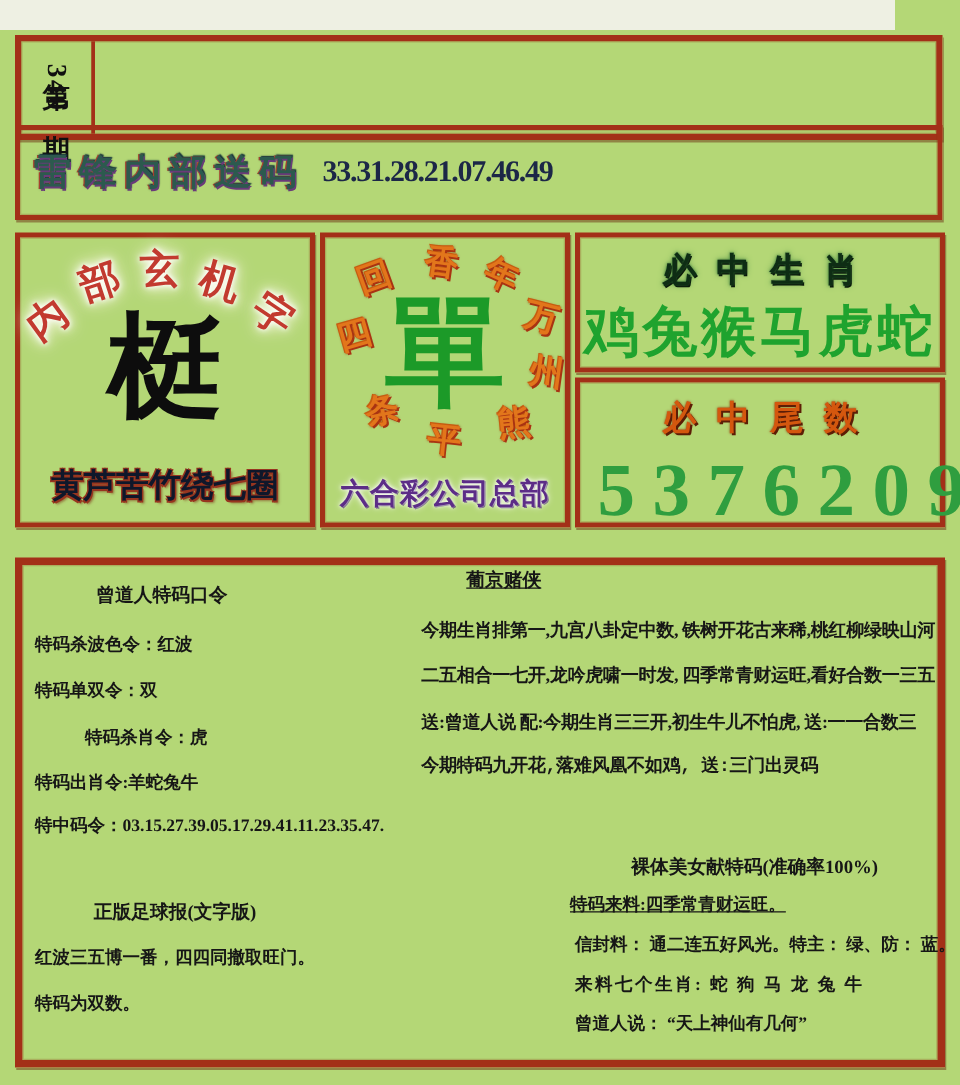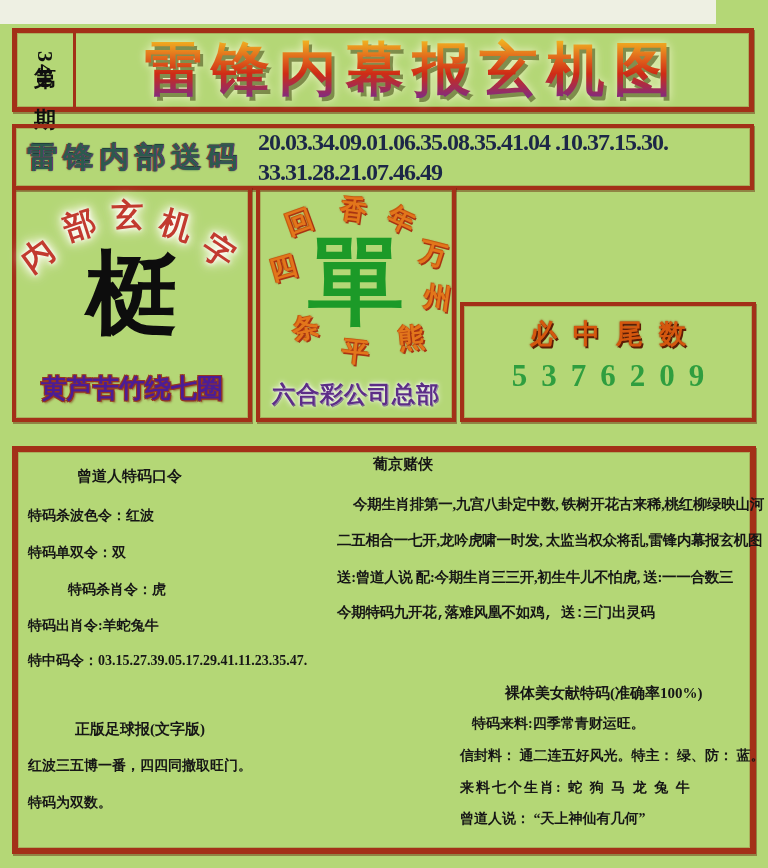--- a/index.html
+++ b/index.html
@@ -20,21 +20,21 @@
     display:flex;align-items:center;justify-content:center;letter-spacing:2px;
   }
   .title-text{
     flex:1;text-align:center;font-size:58px;font-weight:bold;line-height:74px;
     letter-spacing:9px;white-space:nowrap;
     background:linear-gradient(180deg,#f2b821 8%,#e0631c 35%,#cf2c15 55%,#6f2b9a 95%);
     -webkit-background-clip:text;background-clip:text;color:transparent;
     filter:drop-shadow(3px 4px 0 rgba(110,125,60,.85)) drop-shadow(0 0 5px #edf3c6);
   }
   
-  .row2-box{left:12px;top:124px;width:742px;height:66px;display:flex;align-items:center;justify-content:space-between;}
+  .row2-box{left:12px;top:100px;width:742px;height:76px;display:flex;align-items:center;justify-content:space-between;}
   .row2-label{
     width:238px;text-align:center;font-size:30px;font-weight:bold;letter-spacing:6px;
     color:#2c5a4e;white-space:nowrap;
     text-shadow:1px 1px 0 #6a3a7a,-1px 0 0 #a8402e,1px -1px 1px #17333a,0 0 2px #254;
     transform:scaleY(.95);
   }
   .row2-nums{flex:1;padding-left:4px;color:#1c2747;font-weight:bold;
     font-size:24px;line-height:30px;letter-spacing:-1px;white-space:nowrap;}
   
   .mid-left{left:12px;top:186px;width:240px;height:236px;}
@@ -43,21 +43,21 @@
     text-shadow:0 0 4px #fff,0 0 8px #fff,0 0 12px #fdfbe6,0 0 16px #f6f3d8;
   }
   .a0{left:6px;top:44px;transform:rotate(-36deg);}
   .a1{left:48px;top:14px;transform:rotate(-18deg);}
   .a2{left:96px;top:4px;transform:rotate(-2deg);}
   .a3{left:144px;top:14px;transform:rotate(16deg);}
   .a4{left:186px;top:40px;transform:rotate(34deg);}
   .main-char{position:absolute;left:0;right:0;top:58px;text-align:center;
     font-size:92px;line-height:1;color:#0d0d0d;font-weight:bold;}
   .left-phrase{position:absolute;left:0;right:0;bottom:12px;text-align:center;
-    font-size:26px;font-weight:bold;color:#4c1d95;white-space:nowrap;
+    font-size:26px;font-weight:bold;color:#0f172a;white-space:nowrap;
     text-shadow:-1px -1px 0 #97351f,1px -1px 0 #97351f,-1px 1px 0 #97351f,
                  1px 1px 0 #97351f,2px 2px 2px rgba(120,40,20,.55);}
   
   .mid-center{left:256px;top:186px;width:200px;height:236px;}
   .ring-char{position:absolute;font-size:27px;font-weight:bold;color:#e2761b;
     text-shadow:1.5px 1.5px 0 #a93312,-1px -1px 0 #c75c10,0 0 2px #8a2a0e;}
   .r0{left:26px;top:14px;transform:rotate(-20deg);}
   .r1{left:80px;top:2px;transform:rotate(8deg);}
   .r2{left:128px;top:12px;transform:rotate(25deg);}
   .r3{left:160px;top:46px;transform:rotate(14deg);}
@@ -76,63 +76,61 @@
   .zbox-title{position:absolute;left:0;right:0;top:8px;text-align:center;
     font-size:27px;font-weight:bold;color:#0e2d14;letter-spacing:16px;text-indent:16px;
     text-shadow:0 0 2px #2f6b33,1px 1px 0 #061007,0 0 5px #5d9b4d;}
   .zbox-value{position:absolute;left:0;right:0;top:46px;text-align:center;
     font-size:44px;font-weight:bold;color:#1fa32e;letter-spacing:3px;white-space:nowrap;}
   .tbox{left:460px;top:302px;width:296px;height:120px;}
   .tbox-title{position:absolute;left:0;right:0;top:10px;text-align:center;
     font-size:27px;font-weight:bold;color:#d4570e;letter-spacing:16px;text-indent:16px;
     text-shadow:1.5px 1.5px 0 #5c1d06,0 0 2px #8a2f08;}
   .tbox-value{position:absolute;left:0;right:0;top:52px;text-align:center;
-    font-size:31px;font-weight:bold;color:#2f9e3f;letter-spacing:14px;text-indent:14px;white-space:nowrap;}
+    font-size:60px;font-weight:bold;color:#2f9e3f;letter-spacing:14px;text-indent:14px;white-space:nowrap;}
   
   .bottom-box{left:12px;top:446px;width:744px;height:408px;border-width:6px;}
   .bl{position:absolute;white-space:nowrap;font-weight:bold;color:#161616;font-size:14px;}
   .bl-h{font-size:15px;}
   .l-h1{left:59px;top:15px;}
   .l-1{left:10px;top:55px;}
   .l-2{left:10px;top:92px;}
   .l-3{left:10px;top:129px;padding-left:40px;}
   .l-4{left:10px;top:165px;}
   .l-5{left:10px;top:200px;}
   .l-h2{left:57px;top:268px;}
   .l-6{left:10px;top:305px;}
   .l-7{left:10px;top:342px;}
   .l-8{left:10px;top:377px;}
-  .r-h1{left:355px;top:3px;}
+  .r-h1{left:355px;top:3px;text-decoration:underline;}
   .rln{font-size:14.5px;letter-spacing:-0.3px;}
-  .r-1{left:319px;top:43px;margin-left:16px;}
+  .r-1{left:319px;top:43px;}
   .r-2{left:319px;top:79px;}
   .r-3{left:319px;top:116px;}
   .r-4{left:319px;top:151px;font-family:Liberation Mono, monospace;}
   .r-h2{left:487px;top:232px;}
-  .r-5{left:454px;top:263px;}
+  .r-5{left:438px;top:263px;text-decoration:underline;}
   .r-6{left:442px;top:295px;}
   .r-7{left:442px;top:327px;letter-spacing:2px;}
   .r-8{left:442px;top:358px;}
 </style>
 </head>
 <body>
 
 <div class="page">
 
   <div class="topstrip"></div>
 
   <div class="rbox title-box">
     <div class="issue">第340期</div>
-    <div class="title-text">雷锋内幕报玄机图</div>
   </div>
 
   <div class="rbox row2-box">
     <div class="row2-label">雷锋内部送码</div>
     <div class="row2-nums">
-      <div>20.03.34.09.01.06.35.08.35.41.04 .10.37.15.30.</div>
       <div>33.31.28.21.07.46.49</div>
     </div>
   </div>
 
   <div class="rbox mid-left">
     <span class="arc-char a0">内</span>
     <span class="arc-char a1">部</span>
     <span class="arc-char a2">玄</span>
     <span class="arc-char a3">机</span>
     <span class="arc-char a4">字</span>
@@ -147,40 +145,44 @@
     <span class="ring-char r3">万</span>
     <span class="ring-char r4">州</span>
     <span class="ring-char r5">熊</span>
     <span class="ring-char r6">平</span>
     <span class="ring-char r7">条</span>
     <span class="ring-char r8">四</span>
     <div class="center-char">單</div>
     <div class="company-label">六合彩公司总部</div>
   </div>
 
+  <div class="rbox zbox">
+    <div class="zbox-title">必中生肖</div>
+    <div class="zbox-value">鸡兔猴马虎蛇</div>
+  </div>
 
   <div class="rbox tbox">
     <div class="tbox-title">必中尾数</div>
     <div class="tbox-value">5376209</div>
   </div>
 
   <div class="rbox bottom-box">
     <div class="bl bl-h l-h1">曾道人特码口令</div>
     <div class="bl l-1">特码杀波色令：红波</div>
     <div class="bl l-2">特码单双令：双</div>
     <div class="bl l-3">特码杀肖令：虎</div>
     <div class="bl l-4">特码出肖令:羊蛇兔牛</div>
     <div class="bl l-5">特中码令：03.15.27.39.05.17.29.41.11.23.35.47.</div>
     <div class="bl bl-h l-h2">正版足球报(文字版)</div>
     <div class="bl l-6">红波三五博一番，四四同撤取旺门。</div>
     <div class="bl l-7">特码为双数。</div>
 
     <div class="bl bl-h r-h1">葡京赌侠</div>
     <div class="bl rln r-1">今期生肖排第一,九宫八卦定中数, 铁树开花古来稀,桃红柳绿映山河</div>
-    <div class="bl rln r-2">二五相合一七开,龙吟虎啸一时发, 太监当权众将乱,雷锋内幕报玄机图</div>
+    <div class="bl rln r-2">二五相合一七开,龙吟虎啸一时发, 四季常青财运旺,看好合数一三五</div>
     <div class="bl rln r-3">送:曾道人说 配:今期生肖三三开,初生牛儿不怕虎, 送:一一合数三</div>
     <div class="bl rln r-4">今期特码九开花,落难风凰不如鸡, 送:三门出灵码</div>
     <div class="bl bl-h r-h2">裸体美女献特码(准确率100%)</div>
     <div class="bl r-5">特码来料:四季常青财运旺。</div>
     <div class="bl r-6">信封料： 通二连五好风光。特主： 绿、防： 蓝。</div>
     <div class="bl r-7">来料七个生肖: 蛇 狗 马 龙 兔 牛</div>
     <div class="bl r-8">曾道人说： “天上神仙有几何”</div>
   </div>
 
 </div>

